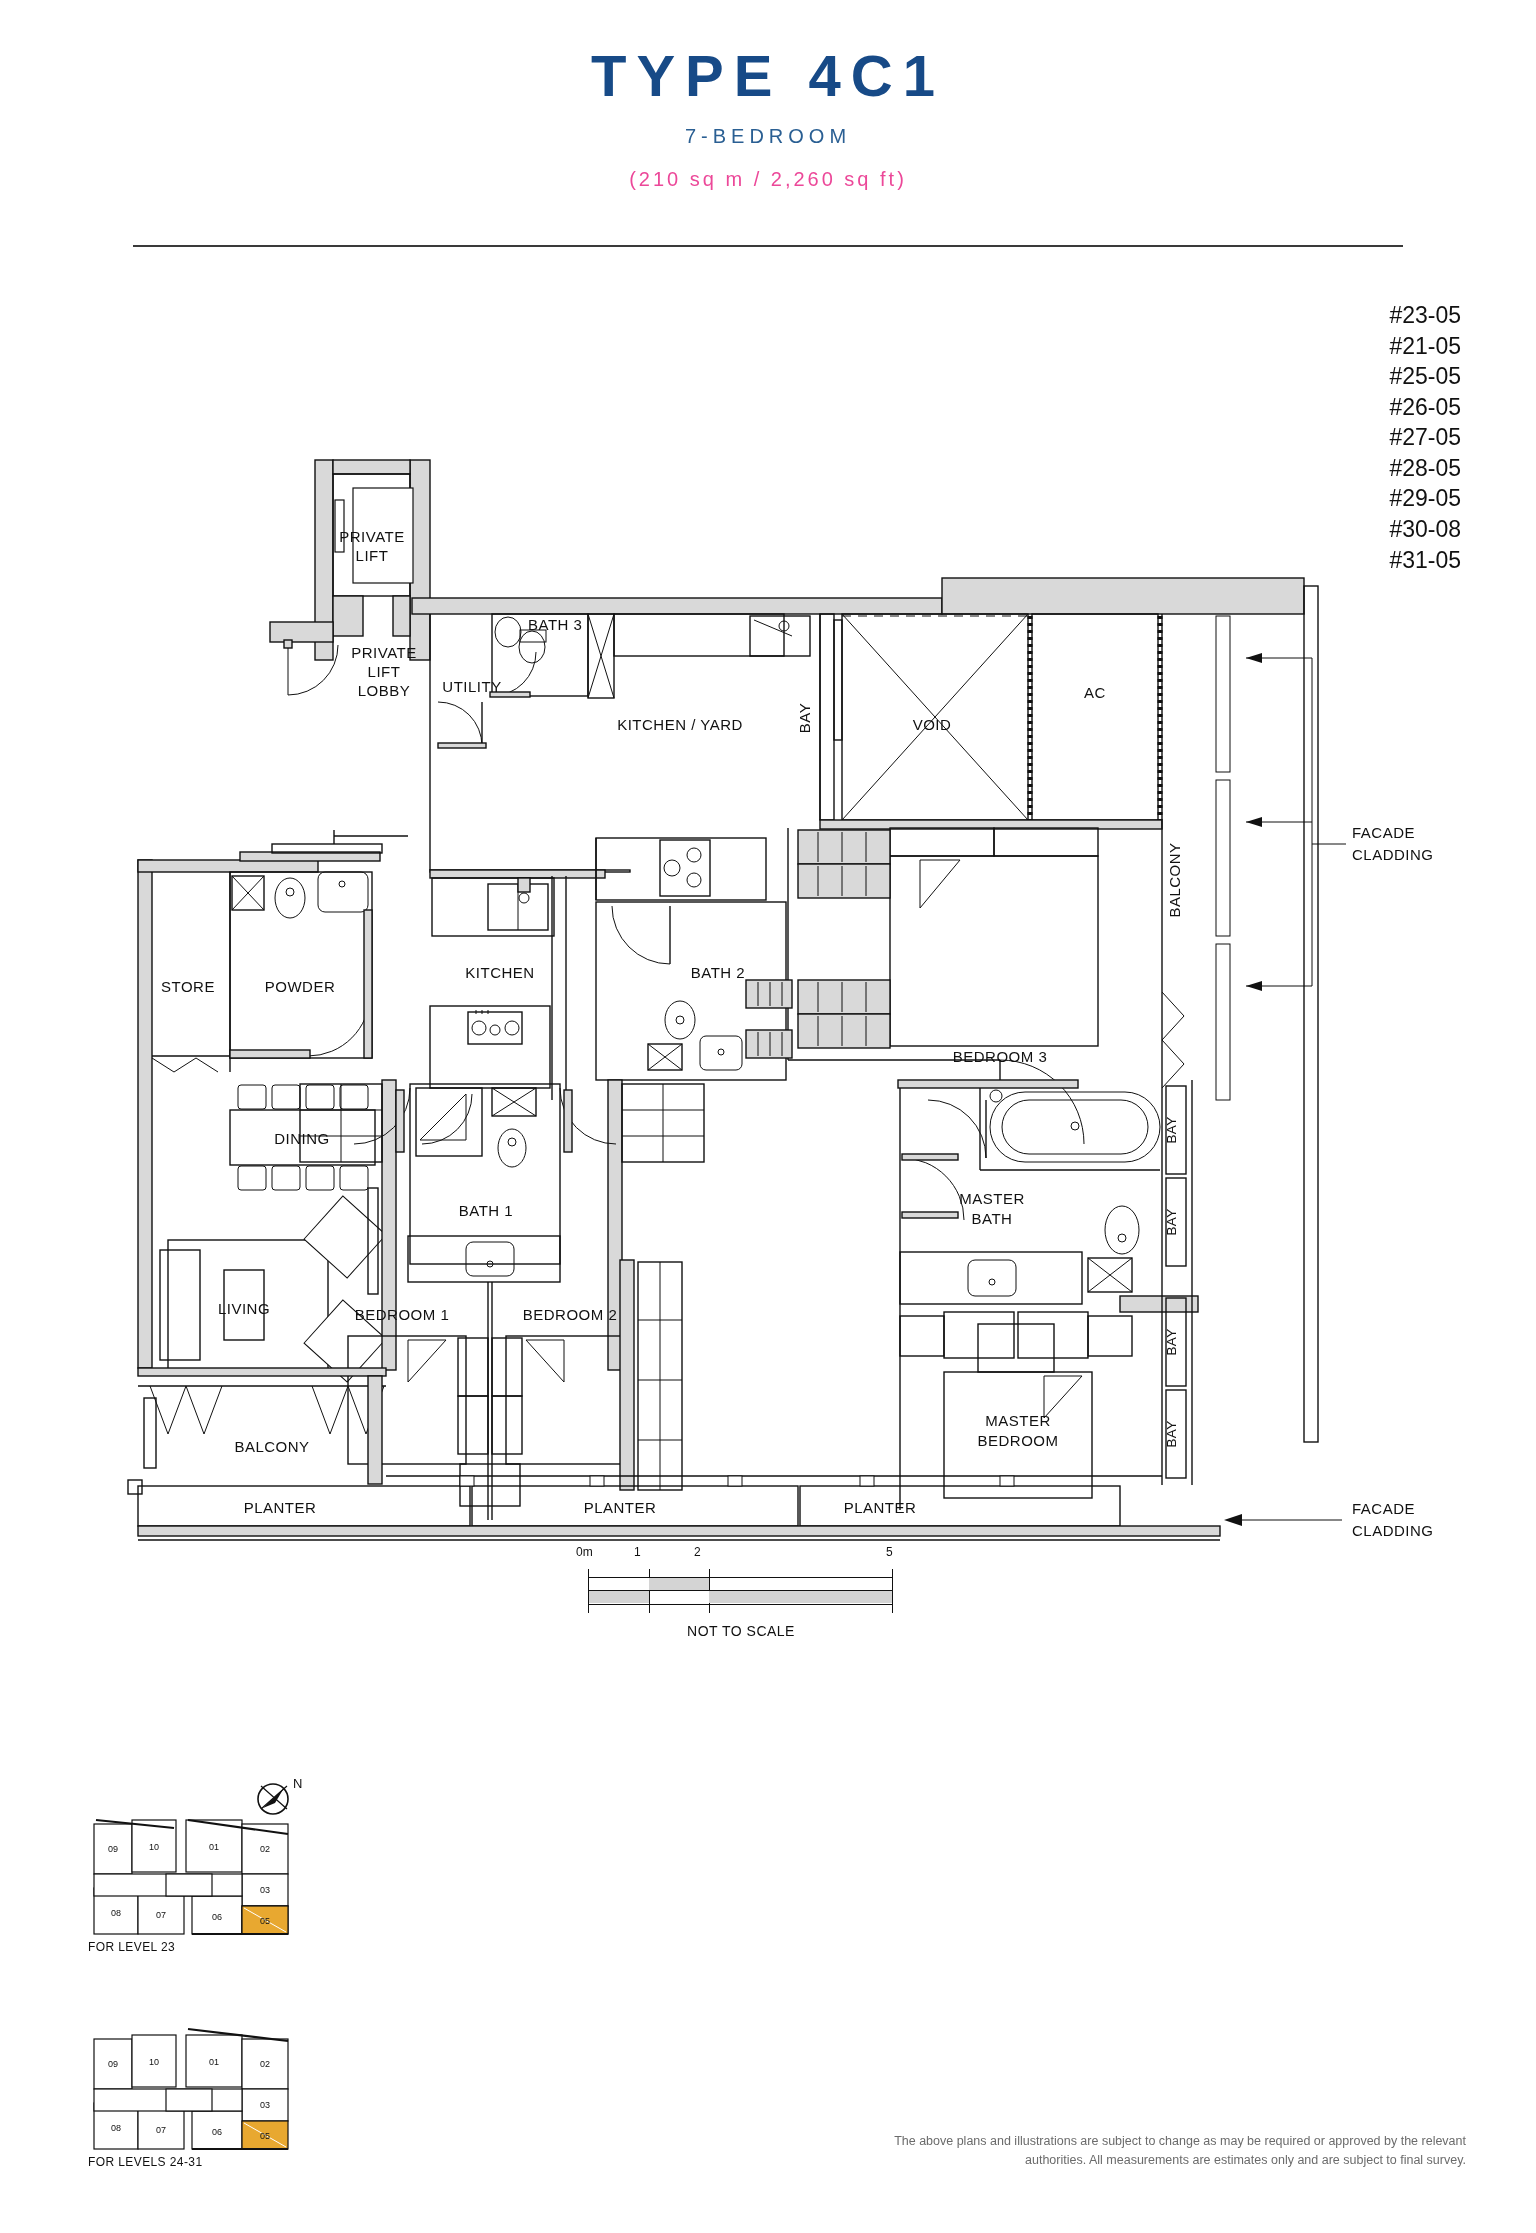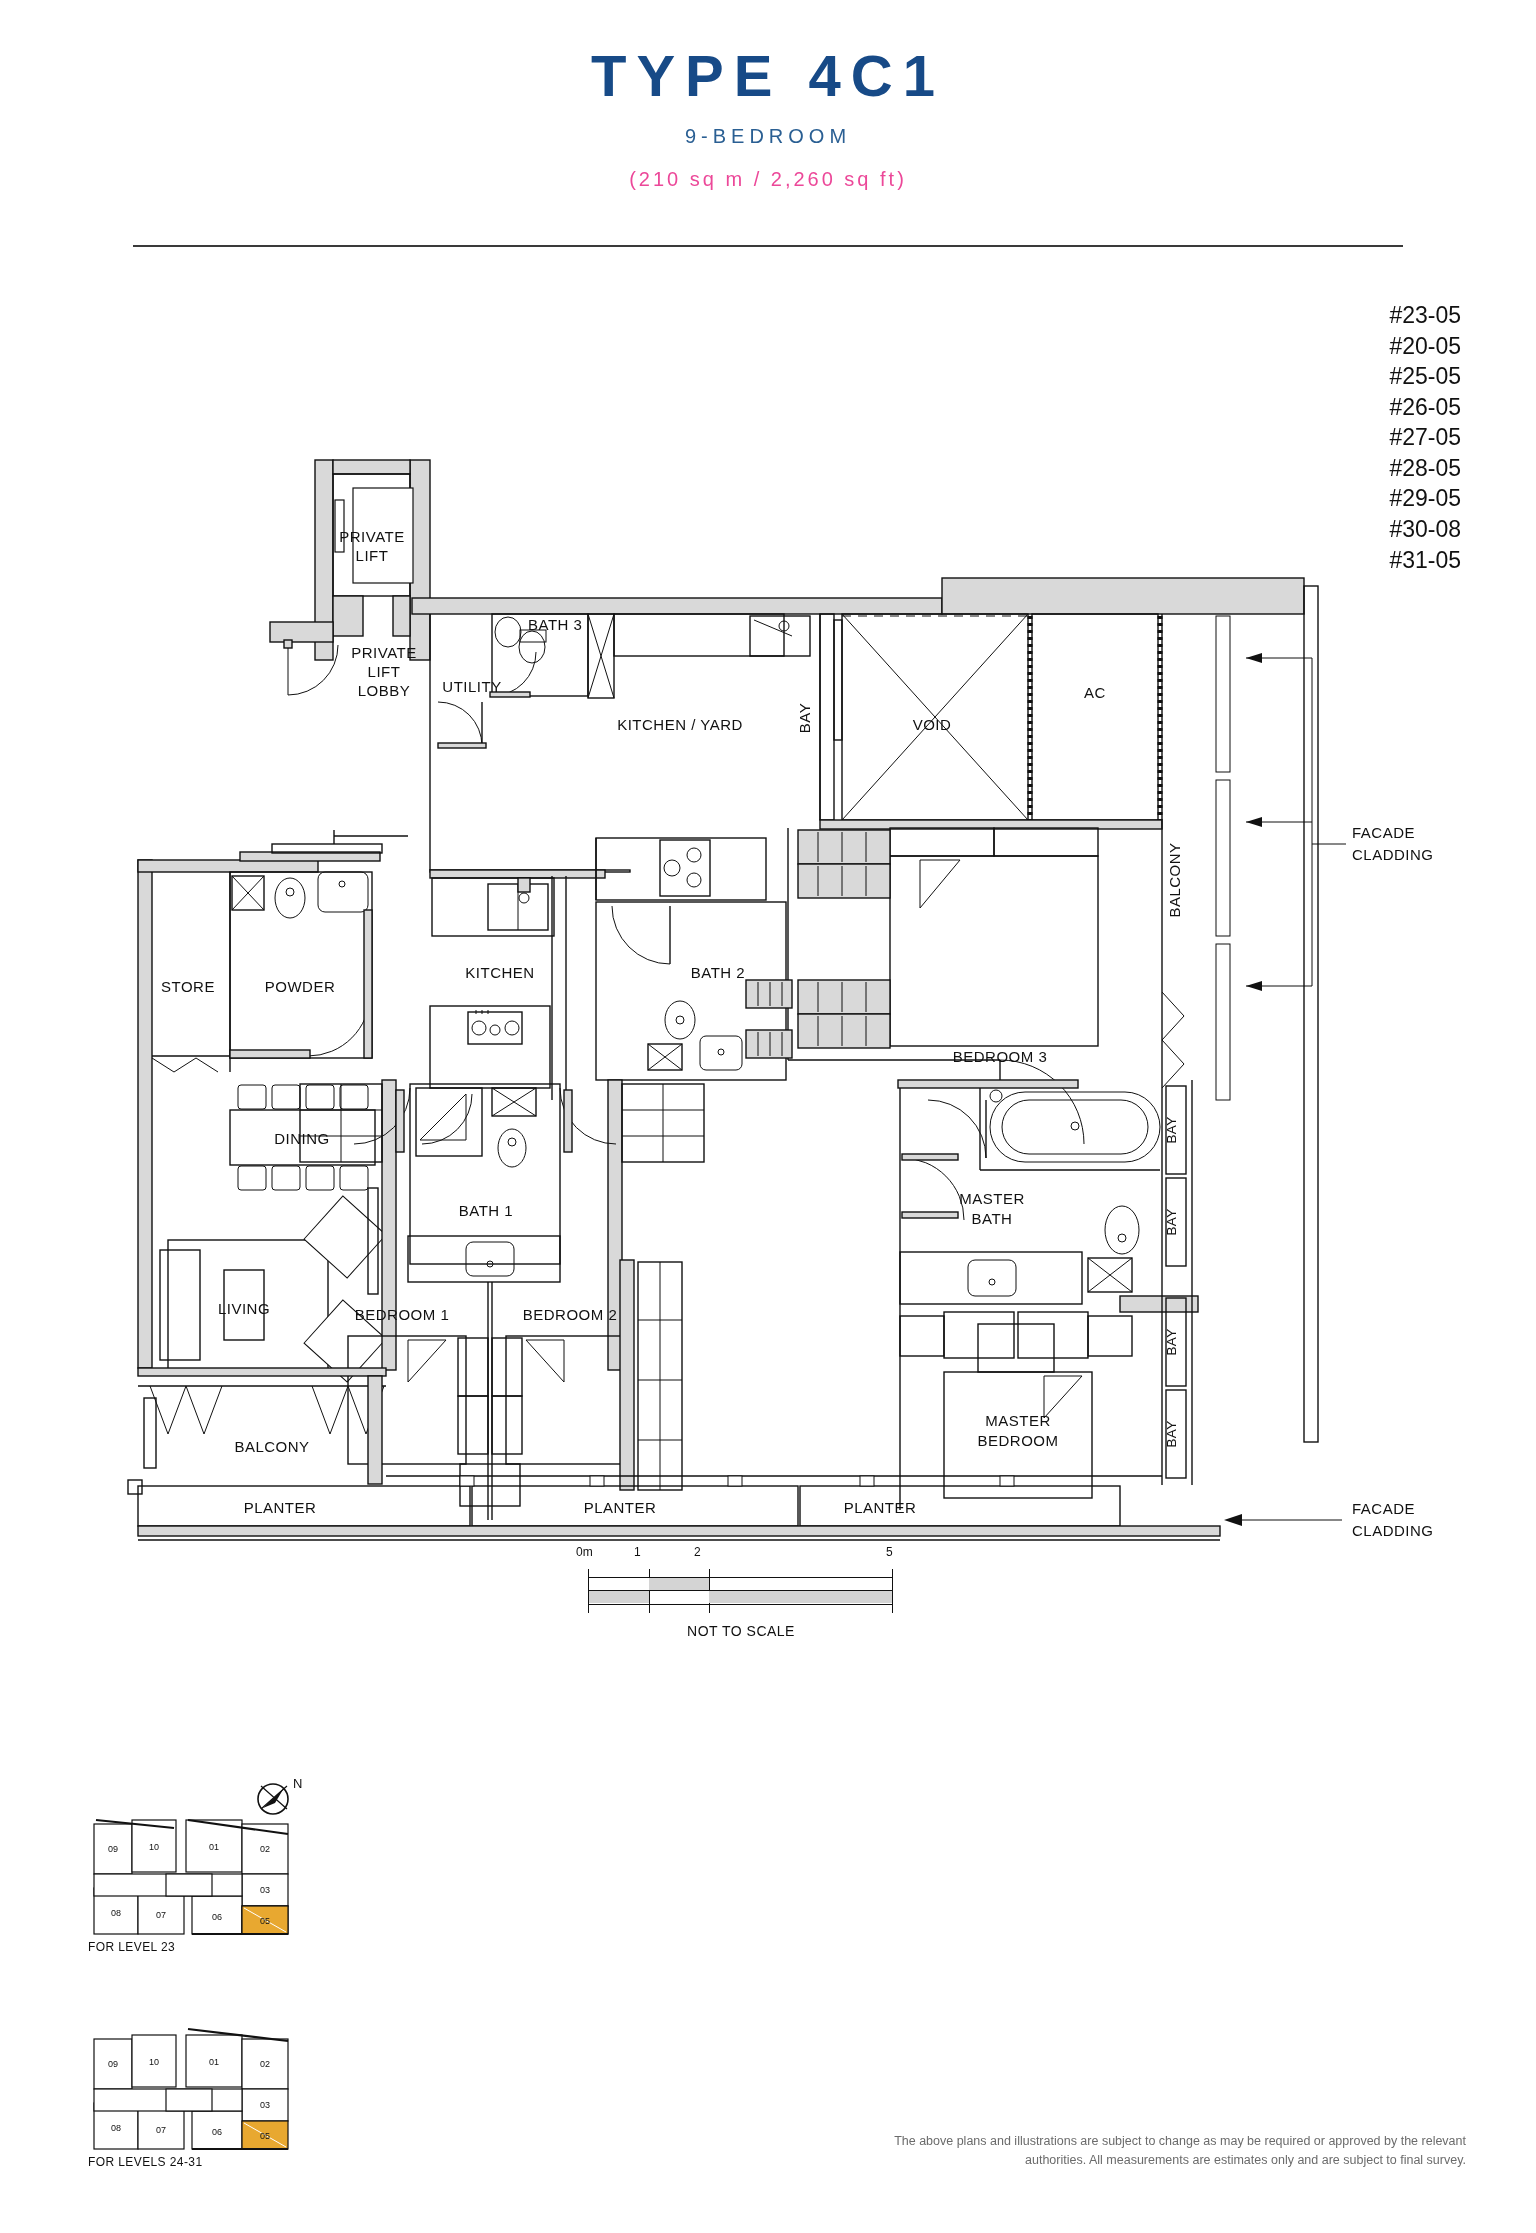--- a/index.html
+++ b/index.html
@@ -45,27 +45,27 @@
   
   #disclaimer{top:2132px;right:70px;width:600px;text-align:right;
               font-size:12.5px;line-height:1.5;color:#6b6b6b;}
 
   text{font-family:"Liberation Sans","DejaVu Sans",sans-serif;fill:#111;}
 </style>
 </head>
 <body>
 
 <div class="abs" id="title">TYPE 4C1</div>
-<div class="abs" id="subtitle">9-BEDROOM</div>
+<div class="abs" id="subtitle">7-BEDROOM</div>
 <div class="abs" id="area">(210 sq m / 2,260 sq ft)</div>
 <div class="abs" id="hrule"></div>
 
 <div class="abs" id="units">
   <div>#23-05</div>
-  <div>#20-05</div>
+  <div>#21-05</div>
   <div>#25-05</div>
   <div>#26-05</div>
   <div>#27-05</div>
   <div>#28-05</div>
   <div>#29-05</div>
   <div>#30-08</div>
   <div>#31-05</div>
 </div>
 
 <div class="abs" id="plan">

